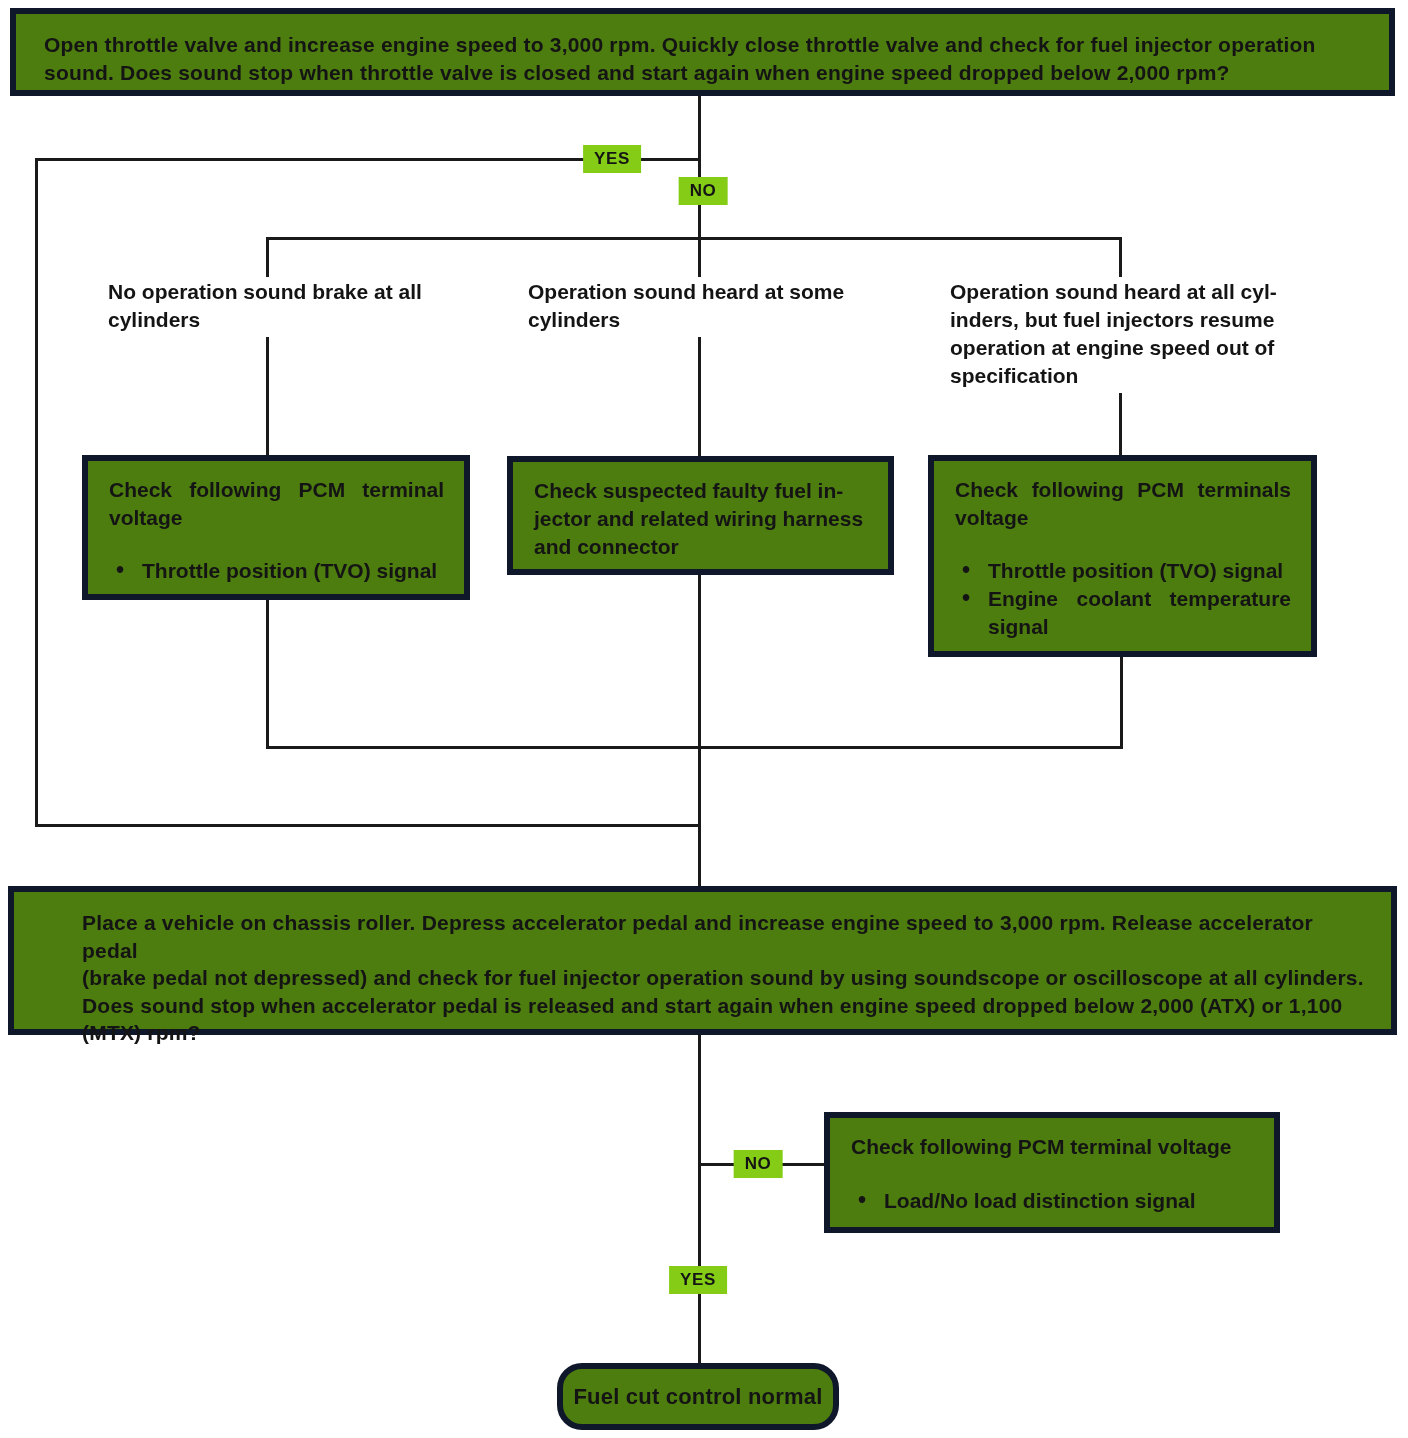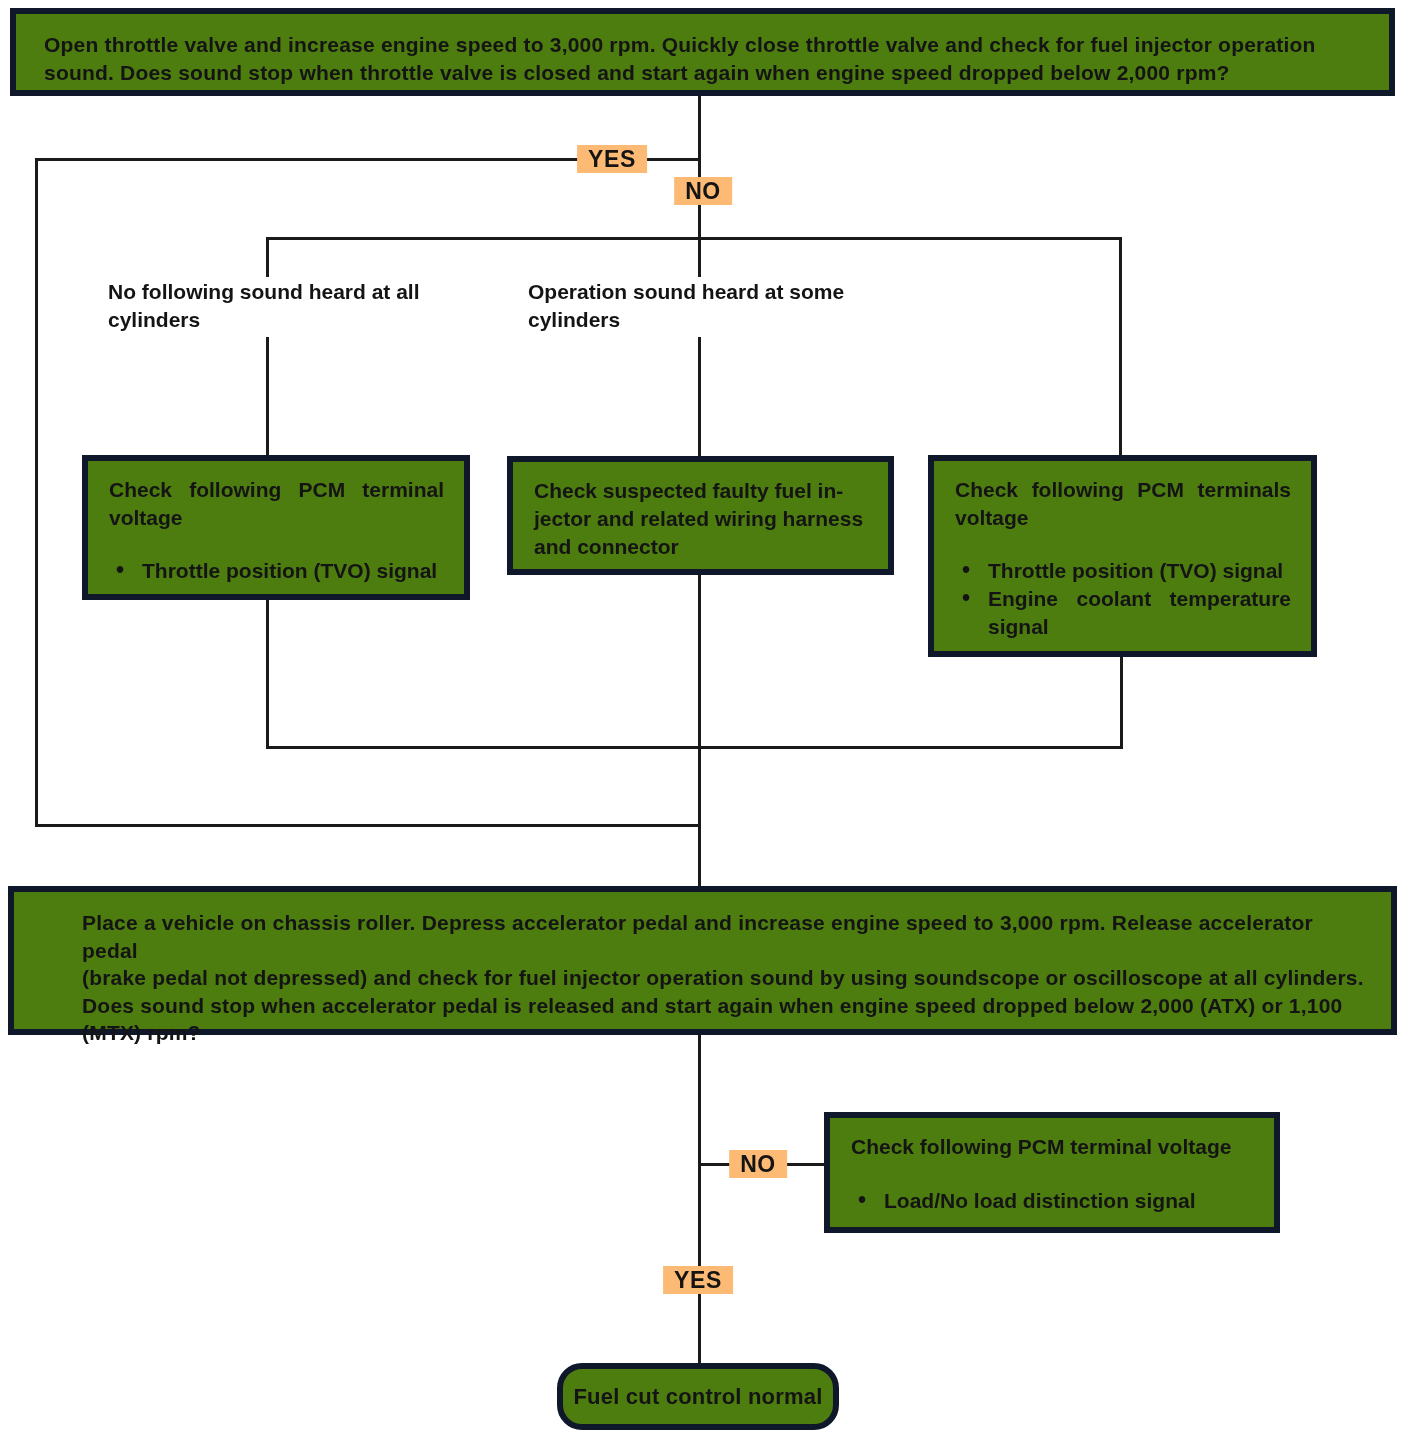--- a/index.html
+++ b/index.html
@@ -38,23 +38,23 @@
     position: absolute;
     font-size: 21px;
     line-height: 28px;
     white-space: pre-line;
     background: #ffffff;
     z-index: 3;
     padding: 1px 2px 3px 2px;
   }
   .tag {
     position: absolute;
-    font-size: 23px;
+    font-size: 17px;
     letter-spacing: 0.6px;
-    background: #fdba74;
+    background: #84cc16;
     padding: 1px 11px;
     z-index: 3;
     transform: translateX(-50%);
     line-height: 26px;
   }
   .result-box {
     display: flex;
     align-items: center;
     justify-content: center;
     font-size: 22px;
@@ -81,24 +81,28 @@
   <div class="line" style="left:700px; top:1163px; width:126px; height:3px;"></div>
 
   <div class="box" style="left:10px; top:8px; width:1385px; height:88px;">
     <div class="qtext">Open throttle valve and increase engine speed to 3,000 rpm. Quickly close throttle valve and check for fuel injector operation
 sound. Does sound stop when throttle valve is closed and start again when engine speed dropped below 2,000 rpm?</div>
   </div>
 
   <div class="tag" style="left:612px; top:145px;">YES</div>
   <div class="tag" style="left:703px; top:177px;">NO</div>
 
-  <div class="blabel" style="left:106px; top:277px; width:360px;">No following sound heard at all
+  <div class="blabel" style="left:106px; top:277px; width:360px;">No operation sound brake at all
 cylinders</div>
   <div class="blabel" style="left:526px; top:277px; width:370px;">Operation sound heard at some
 cylinders</div>
+  <div class="blabel" style="left:948px; top:277px; width:360px;">Operation sound heard at all cyl-
+inders, but fuel injectors resume
+operation at engine speed out of
+specification</div>
 
   <div class="box cbox" style="left:82px; top:455px; width:388px; height:145px;">
     <p class="title">Check following PCM terminal voltage</p>
     <ul class="bullets">
       <li>Throttle position (TVO) signal</li>
     </ul>
   </div>
 
   <div class="box cbox" style="left:507px; top:456px; width:387px; height:119px;">
     <p class="prewrap">Check suspected faulty fuel in-

